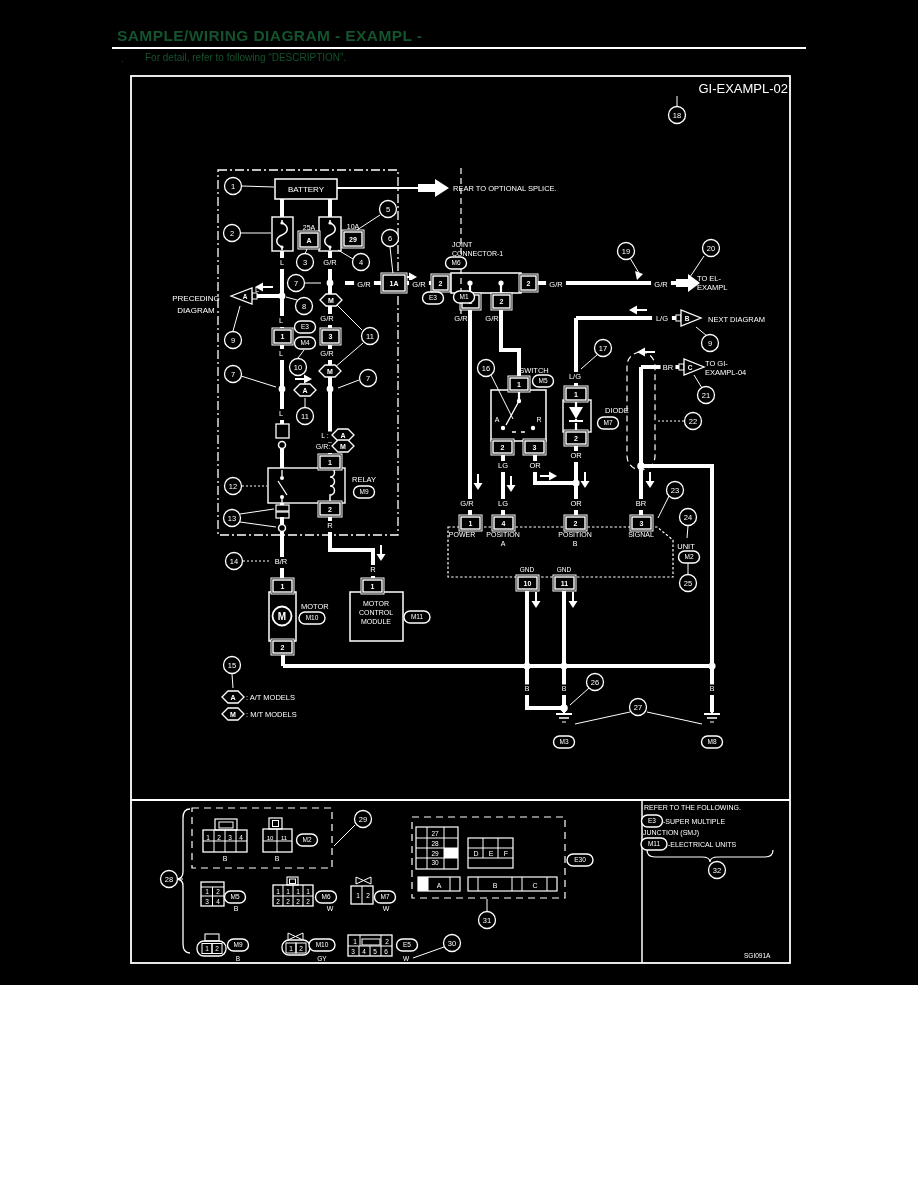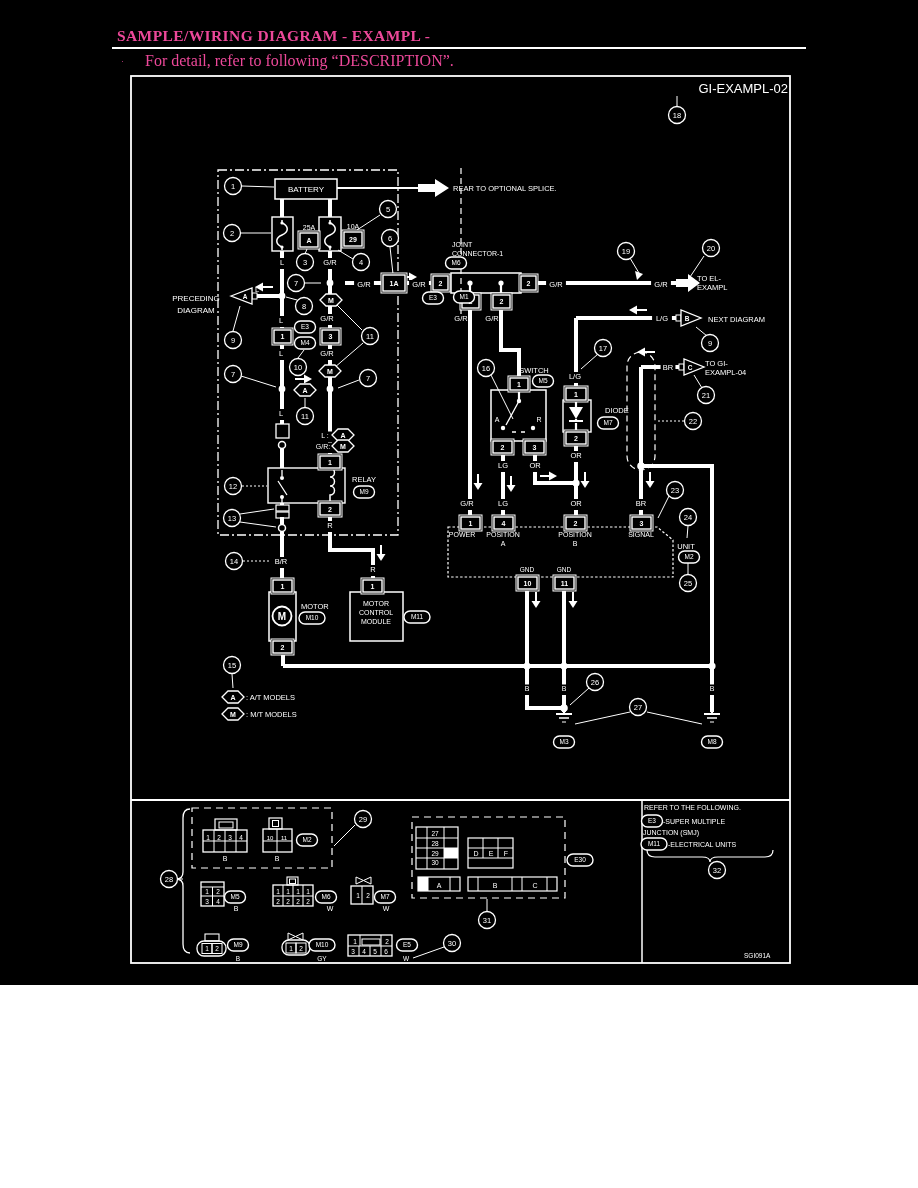--- a/index.html
+++ b/index.html
@@ -1,24 +1,24 @@
 <!DOCTYPE html>
 <html><head>
 <meta charset="utf-8">
 <style>
   html,body{margin:0;padding:0;background:#fff;}
   .page{position:relative;width:918px;height:1188px;background:#fff;overflow:hidden;
         font-family:"Liberation Sans",sans-serif;}
   #dsvg{position:absolute;left:0;top:0;}
   svg text{fill:#fff;font-family:"Liberation Sans",sans-serif;}
-  .hdr{position:absolute;color:#ec4899;z-index:5;font-family:Liberation Serif, serif;}
+  .hdr{position:absolute;color:#14532d;z-index:5;}
   .title{left:117px;top:27px;font-size:15.5px;font-weight:600;letter-spacing:.4px;}
   .rule{left:112px;top:47px;width:694px;height:2px;background:#fff;}
   .bull{left:121px;top:56px;font-size:9px;}
-  .subtitle{left:145px;top:52px;font-size:16px;}
+  .subtitle{left:145px;top:52px;font-size:10px;}
 </style>
 </head>
 <body>
 
 <div class="page">
 
   <svg id="dsvg" width="918" height="1188" viewBox="0 0 918 1188">
 
     <rect x="0" y="0" width="918" height="985" fill="#000"></rect>
 

